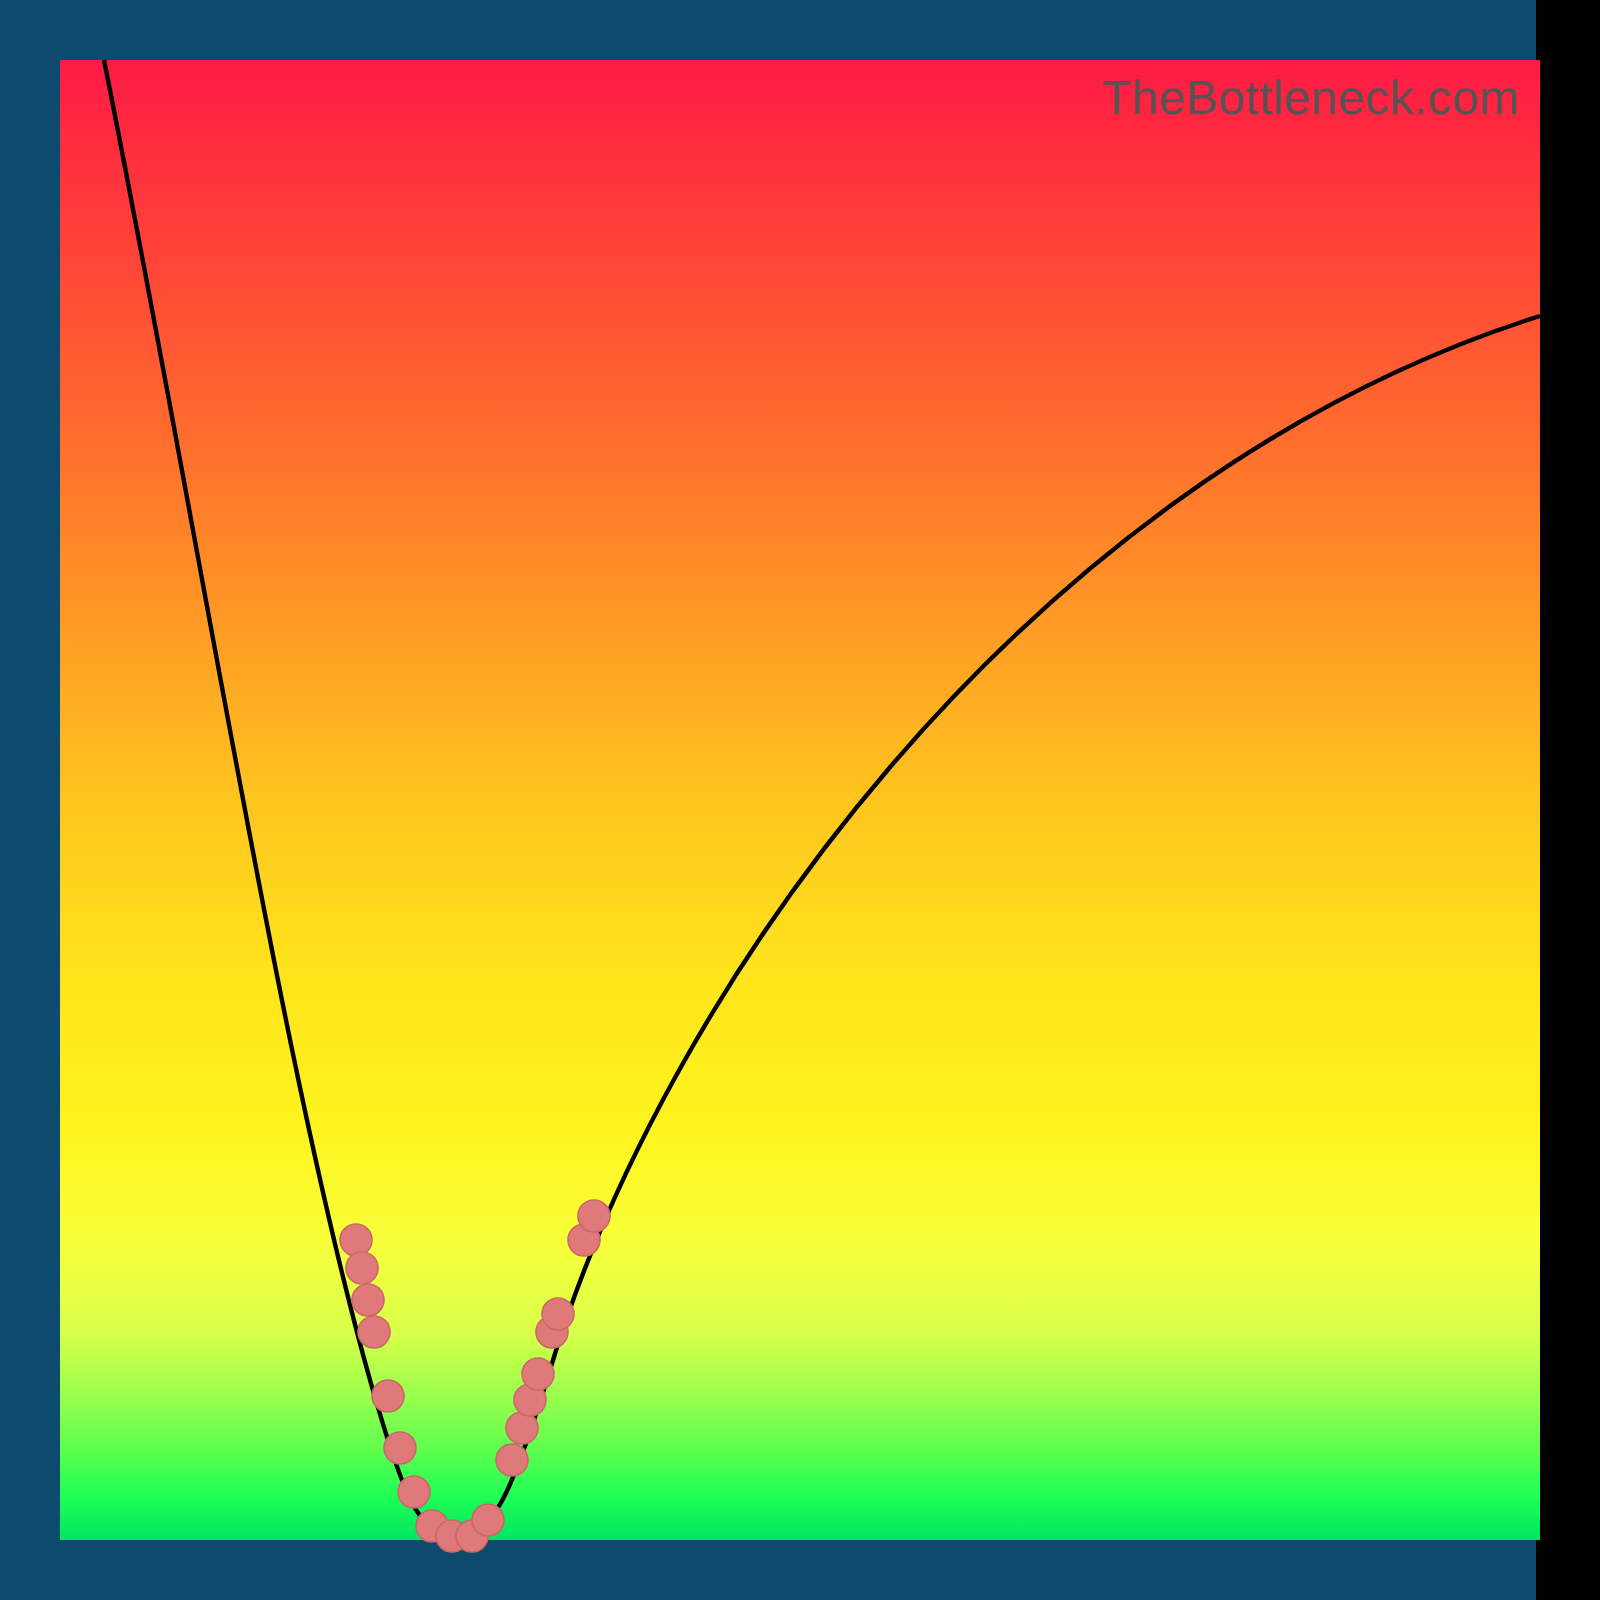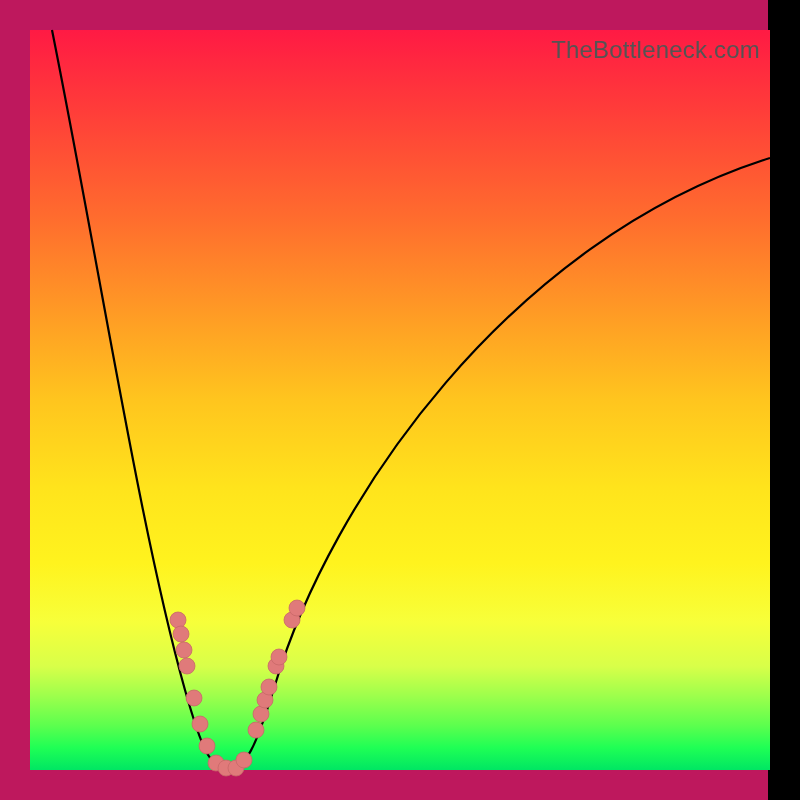--- a/index.html
+++ b/index.html
@@ -1,17 +1,17 @@
 <!DOCTYPE html>
 <html><head>
 <meta charset="utf-8">
 <style>
 *{margin:0;padding:0;box-sizing:border-box}
 body{background:#000;width:800px;height:800px;overflow:hidden;font-family:Arial,Helvetica,sans-serif}
-.frame{position:absolute;left:0;top:0;width:768px;height:800px;background:#be185d}
+.frame{position:absolute;left:0;top:0;width:768px;height:800px;background:#0c4a6e}
 .plot{position:absolute;left:30px;top:30px;width:740px;height:740px;background:linear-gradient(to bottom,#ff1a44 0%,#ff3a3a 10%,#ff6b2e 25%,#ff9a25 38%,#ffc51e 50%,#ffe41c 62%,#fff31e 72%,#f7ff3a 80%,#d8ff49 86%,#9dff4c 90%,#5cff4e 94%,#1fff55 97%,#00e663 100%)}
 .watermark{position:absolute;right:10px;top:6px;color:#545454;font-size:24px;font-weight:400;letter-spacing:0.2px}
 svg.curve{position:absolute;left:0;top:0;width:740px;height:740px;overflow:visible}
 .pt{fill:#e07a7a;stroke:#c86868;stroke-width:0.8}
 </style>
 </head>
 <body>
 
 <div class="frame">
   <div class="plot">

